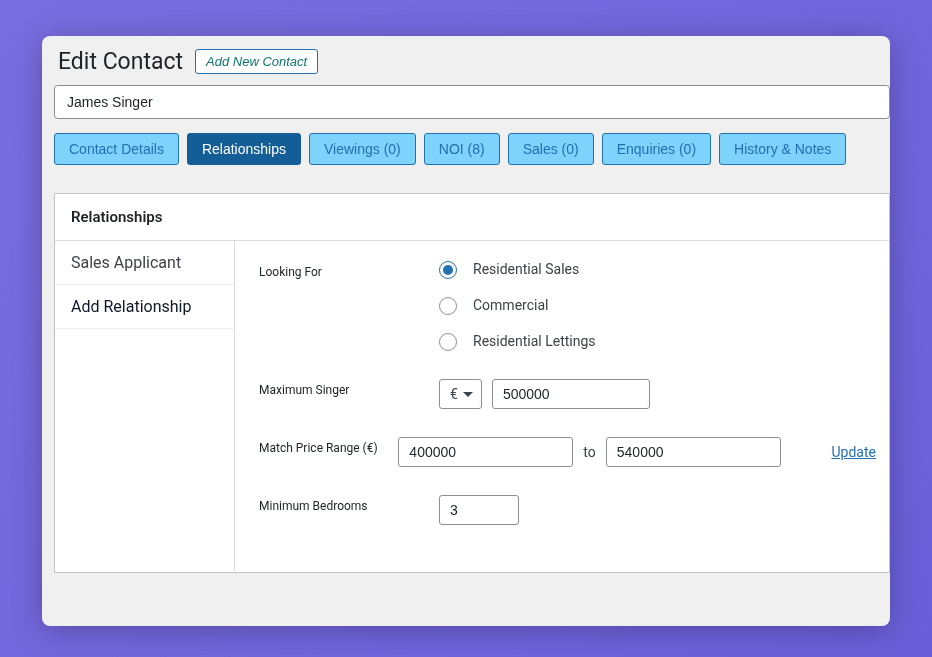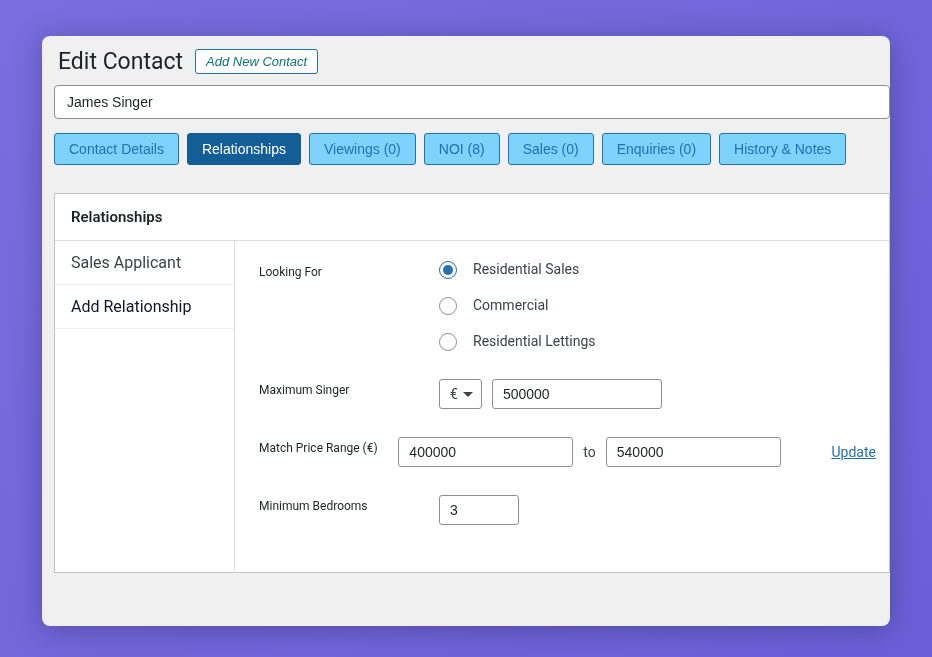--- a/index.html
+++ b/index.html
@@ -184,21 +184,21 @@
     border-top: 5px solid #3c434a;
   }
   input.text-input {
     border: 1px solid #8c8f94;
     border-radius: 3px;
     padding: 6px 10px;
     font-size: 14px;
     color: #1d2327;
     background: #fff;
   }
-  input.w-price { width: 170px; }
+  input.w-price { width: 158px; }
   input.w-range { width: 175px; }
   input.w-small { width: 80px; }
   .to-label { font-size: 14px; color: #3c434a; }
   .update-link {
     color: #2271b1;
     text-decoration: underline;
     font-size: 14px;
     cursor: pointer;
     margin-left: auto;
   }

